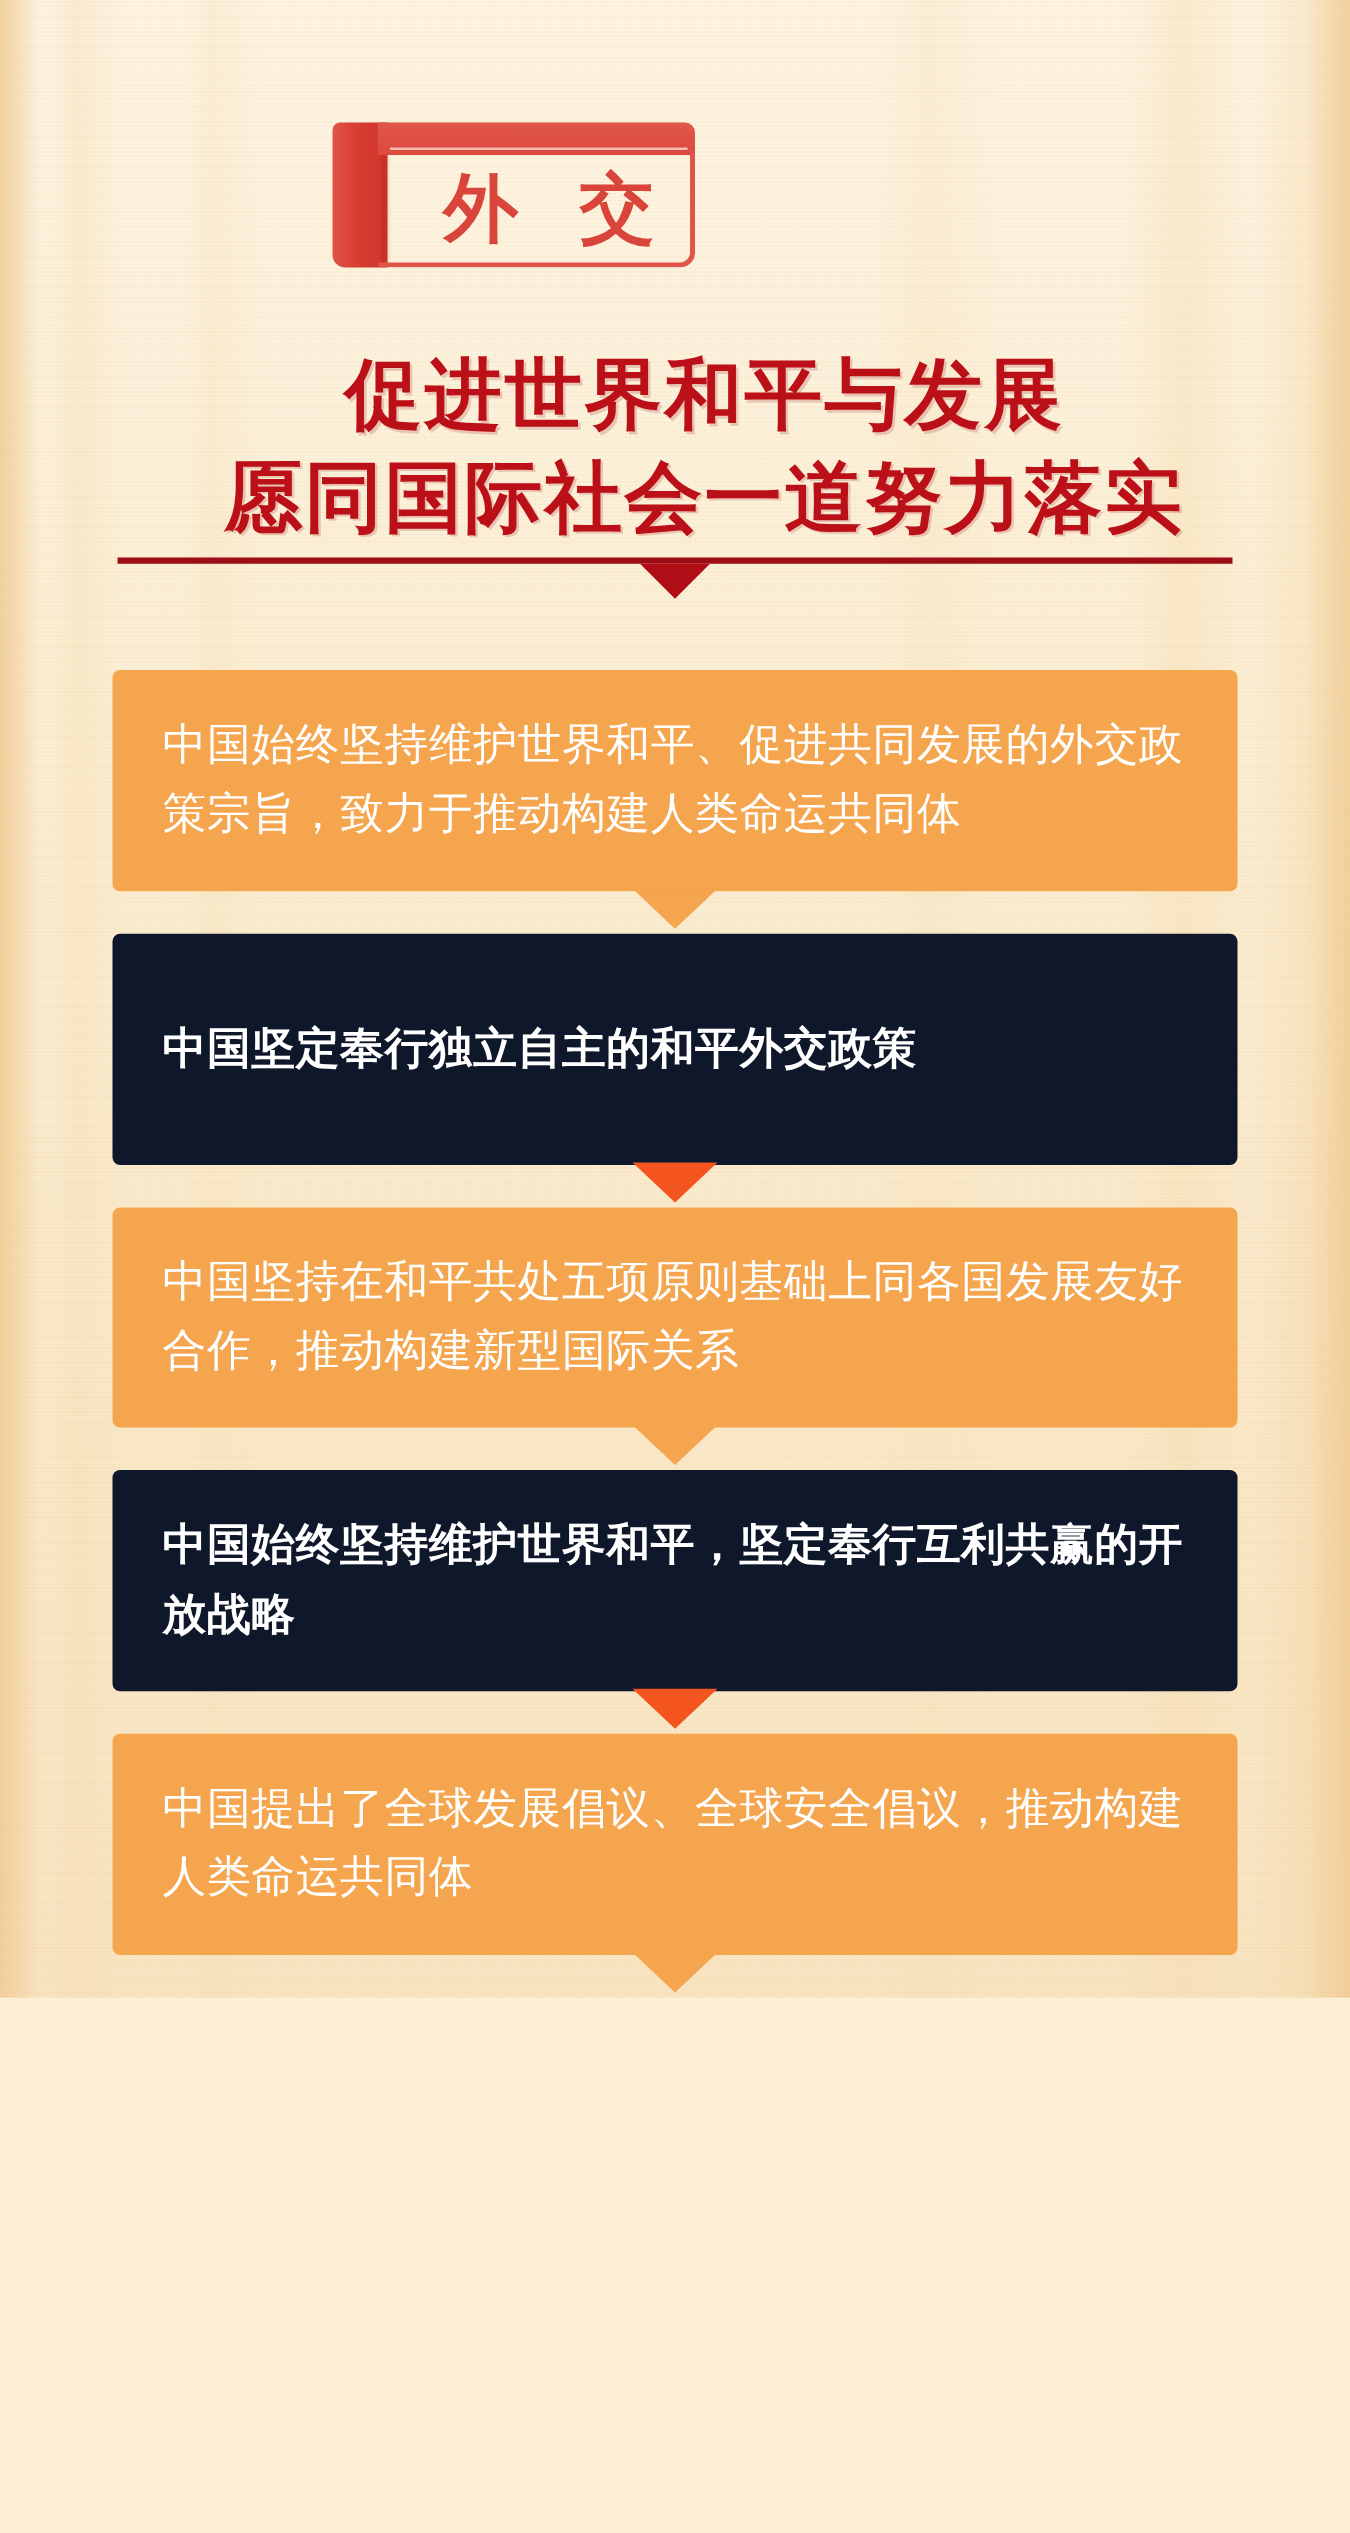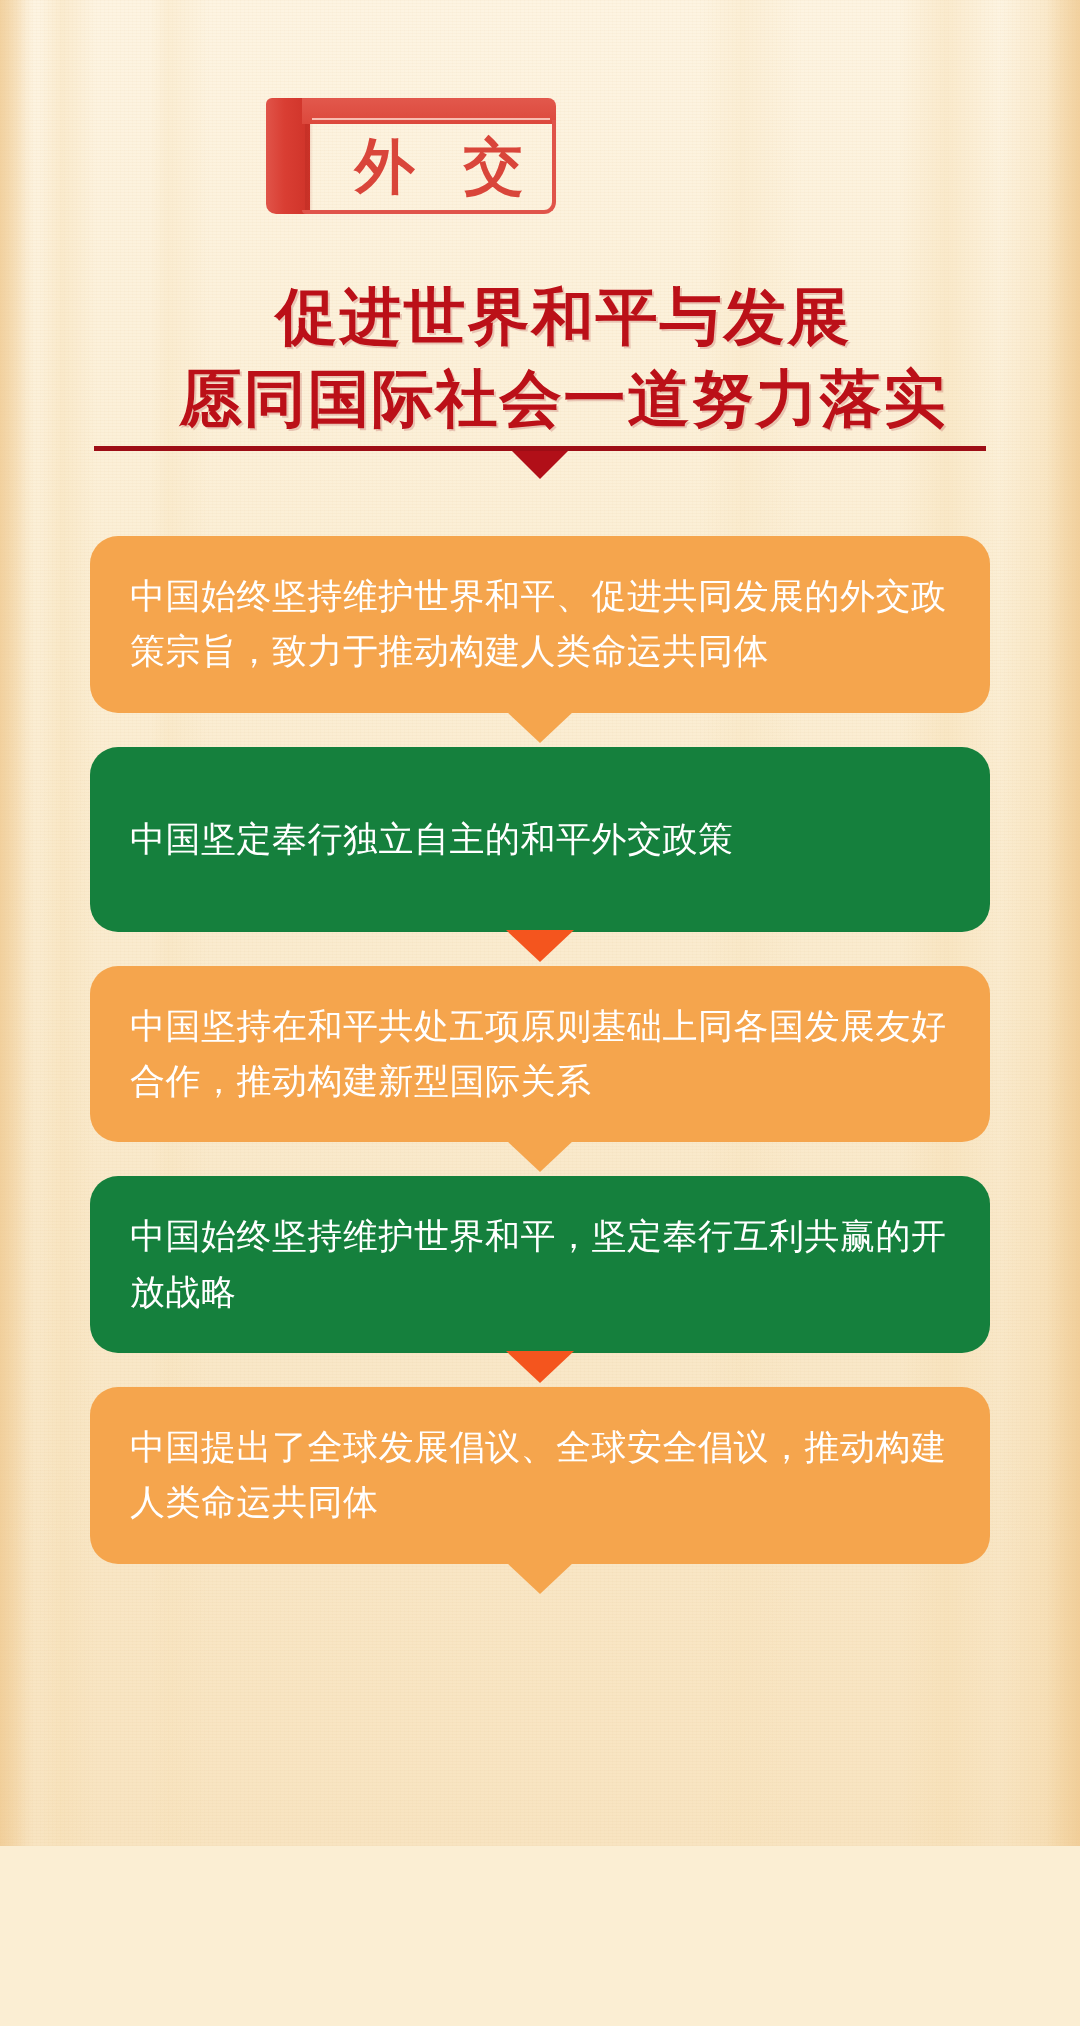--- a/index.html
+++ b/index.html
@@ -29,21 +29,21 @@
   #bg-noise{
     position:absolute; inset:0; opacity:.55;
     background-image:
       repeating-linear-gradient(0deg, rgba(214,175,116,.10) 0 1px, rgba(255,255,255,0) 1px 3px),
       repeating-linear-gradient(90deg, rgba(214,175,116,.07) 0 1px, rgba(255,255,255,0) 1px 4px);
   }
   #bg-edge-l,#bg-edge-r{ position:absolute; top:0; bottom:0; width:34px; }
   #bg-edge-l{ left:0;  background:linear-gradient(90deg,rgba(238,198,140,.60),rgba(238,198,140,0)); }
   #bg-edge-r{ right:0; background:linear-gradient(270deg,rgba(238,198,140,.60),rgba(238,198,140,0)); }
 
-  .stage{ position:relative; width:1080px; height:1846px; }
+  .stage{ position:relative; width:1080px; height:1598px; }
 
   
   #badge-wrap{
     position:absolute; left:266px; top:98px; width:290px; height:116px;
   }
   .badge-spine{
     position:absolute; left:0; top:0; width:44px; height:116px;
     background:linear-gradient(90deg,#e05449 0%,#d93e33 42%,#cf3329 100%);
     border-radius:6px 0 0 10px;
   }
@@ -94,28 +94,28 @@
     width:0; height:0;
     border-left:28px solid transparent;
     border-right:28px solid transparent;
     border-top:28px solid #b10f18;
   }
 
   
   #cards{ position:absolute; left:0; top:536px; width:1080px; }
   .card-unit{ position:relative; width:900px; margin:0 auto 34px; }
   .card{
-    border-radius:28px; padding:32px 40px 34px;
+    border-radius:6px; padding:32px 40px 34px;
     color:#ffffff;
     font-size:35px; line-height:1.58; font-weight:500;
     letter-spacing:.5px;
     position:relative;
   }
   .card.tone-light{ background:#f5a54d; }
-  .card.tone-dark { background:#15803d; }
+  .card.tone-dark { background:#0f172a;font-weight:bold; }
   .card.tall { padding-top:64px; padding-bottom:66px; }
   .card-tail{
     position:absolute; left:50%; transform:translateX(-50%);
     bottom:-30px; width:0; height:0;
     border-left:34px solid transparent;
     border-right:34px solid transparent;
     border-top:32px solid #f5a54d;
   }
   .tone-dark .card-tail{ border-top-color:#f4551e; }
   .card-text{ display:block; }

